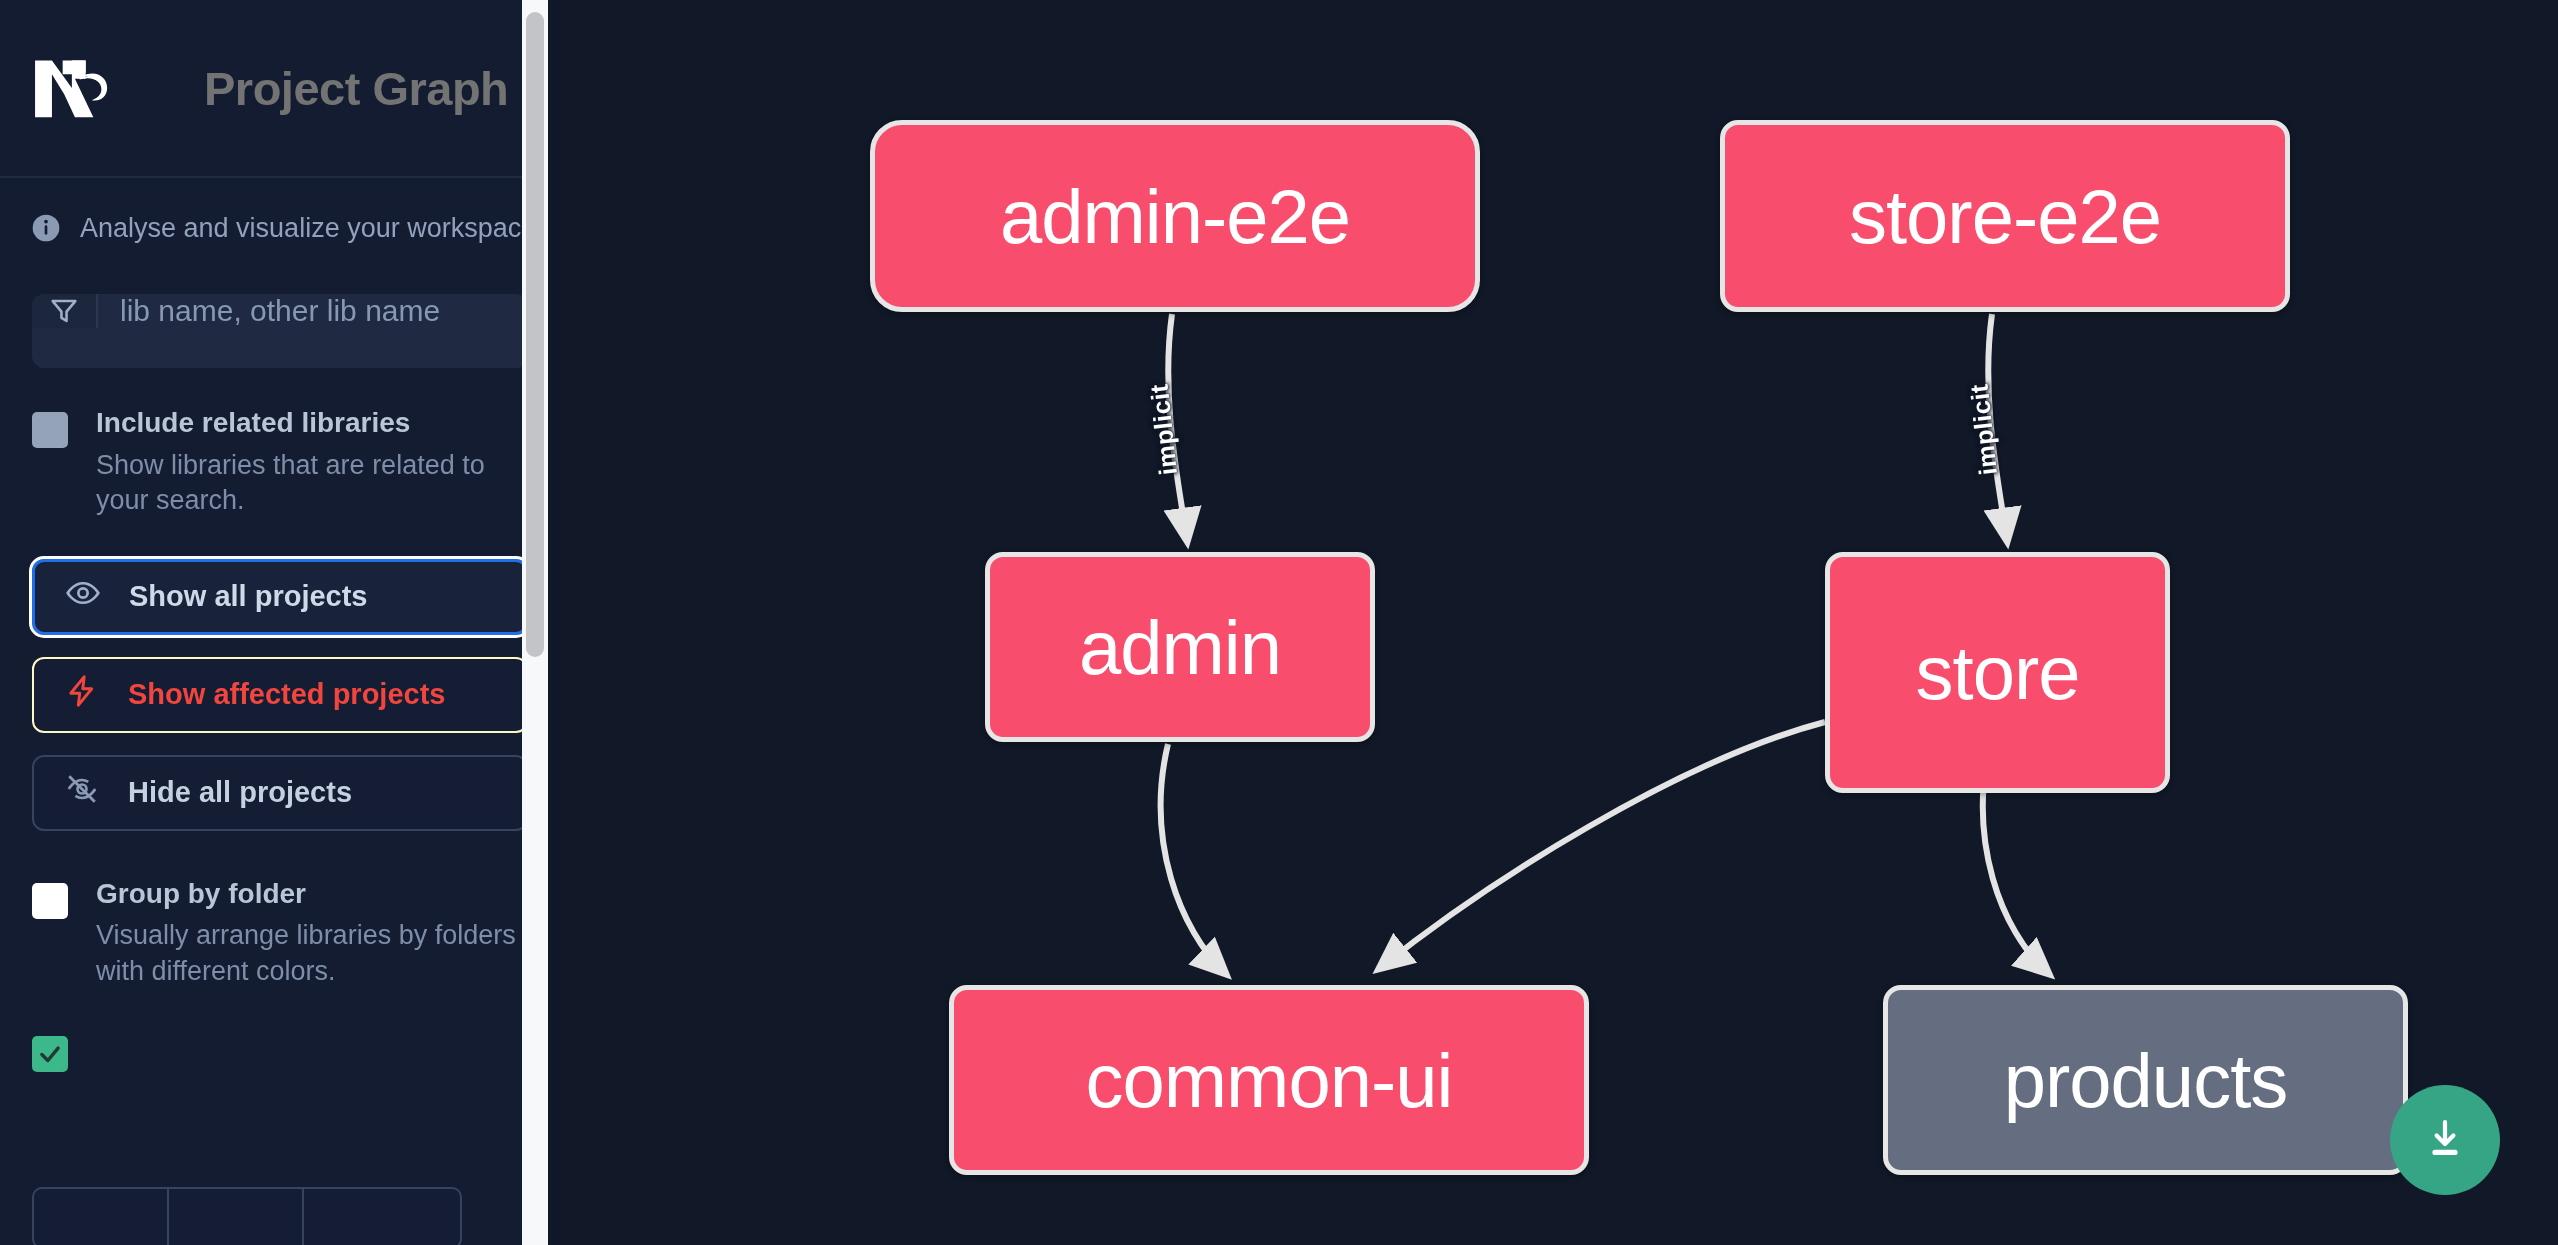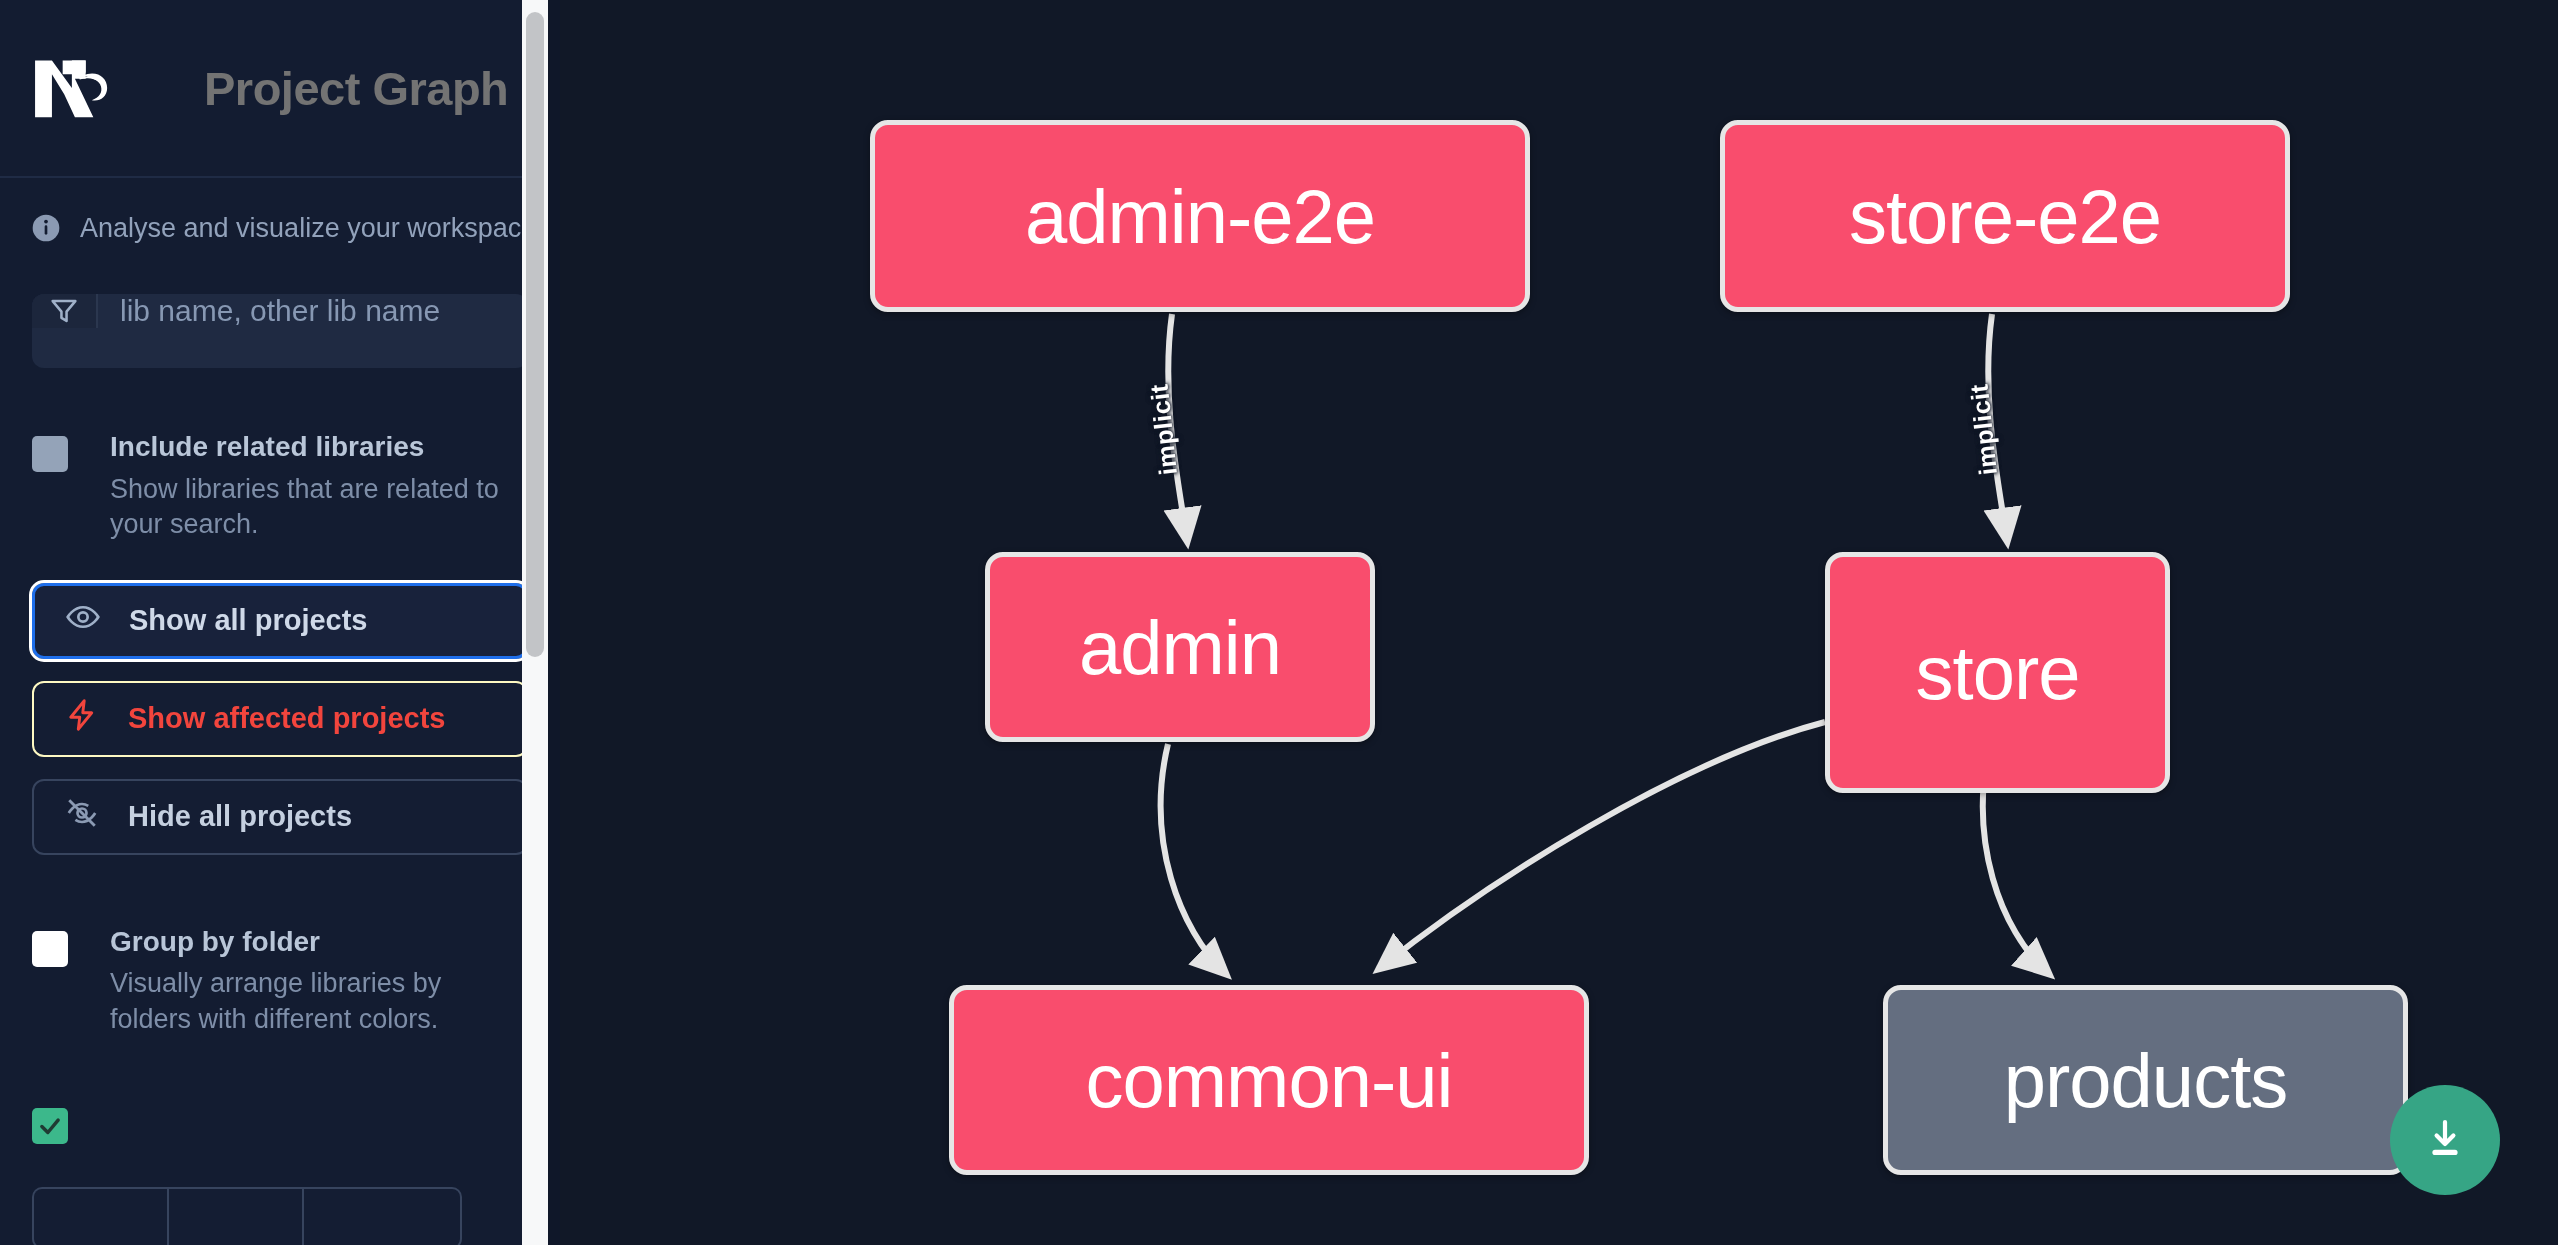--- a/index.html
+++ b/index.html
@@ -69,21 +69,21 @@
     flex: 1;
     border: 0; outline: none;
     background: transparent;
     color: #c4cfe0;
     font-family: "Liberation Sans", sans-serif;
     font-size: 30px;
     padding: 0 22px;
   }
   .filter-input::placeholder { color: #8798b3; }
 
-  .check-block { padding: 38px 32px 0 32px; display: flex; gap: 42px; margin-top: 24px; }
+  .check-block { padding: 38px 32px 0 32px; display: flex; gap: 28px; }
   .cb {
     width: 36px; height: 36px; flex: 0 0 36px;
     border-radius: 5px; margin-top: 6px;
     display: flex; align-items: center; justify-content: center;
   }
   .cb.grey { background: #94a3b8; }
   .cb.white { background: #ffffff; }
   .cb.green { background: #3cb88b; }
   .cb-title { color: #b9c6d8; font-size: 28px; font-weight: 700; line-height: 1.2; }
   .cb-desc { color: #7e8ea8; font-size: 27px; line-height: 1.32; margin-top: 8px; max-width: 430px; }
@@ -309,21 +309,21 @@
       <path d="M608 744 C 585 840 620 930 665 973" stroke="#e4e4e4" stroke-width="6" fill="none" marker-end="url(#ah)"></path>
 
       <path d="M1265 722 C 1120 760 930 880 820 968" stroke="#e4e4e4" stroke-width="6" fill="none" marker-end="url(#ah)"></path>
 
       <path d="M1430 744 C 1408 840 1440 930 1488 973" stroke="#e4e4e4" stroke-width="6" fill="none" marker-end="url(#ah)"></path>
     </svg>
 
     <span class="edge-label" style="left:558px; top:415px; transform: rotate(-96deg);">implicit</span>
     <span class="edge-label" style="left:1378px; top:415px; transform: rotate(-96deg);">implicit</span>
 
-    <div class="node pink" style="left:310px; top:120px; width:660px; height:192px;">
+    <div class="node pink" style="left:310px; top:120px; width:610px; height:192px;border-radius:32px;">
       <span class="node-label">admin-e2e</span>
     </div>
 
     <div class="node pink" style="left:1160px; top:120px; width:570px; height:192px;">
       <span class="node-label">store-e2e</span>
     </div>
 
     <div class="node pink" style="left:425px; top:552px; width:390px; height:190px;">
       <span class="node-label">admin</span>
     </div>

